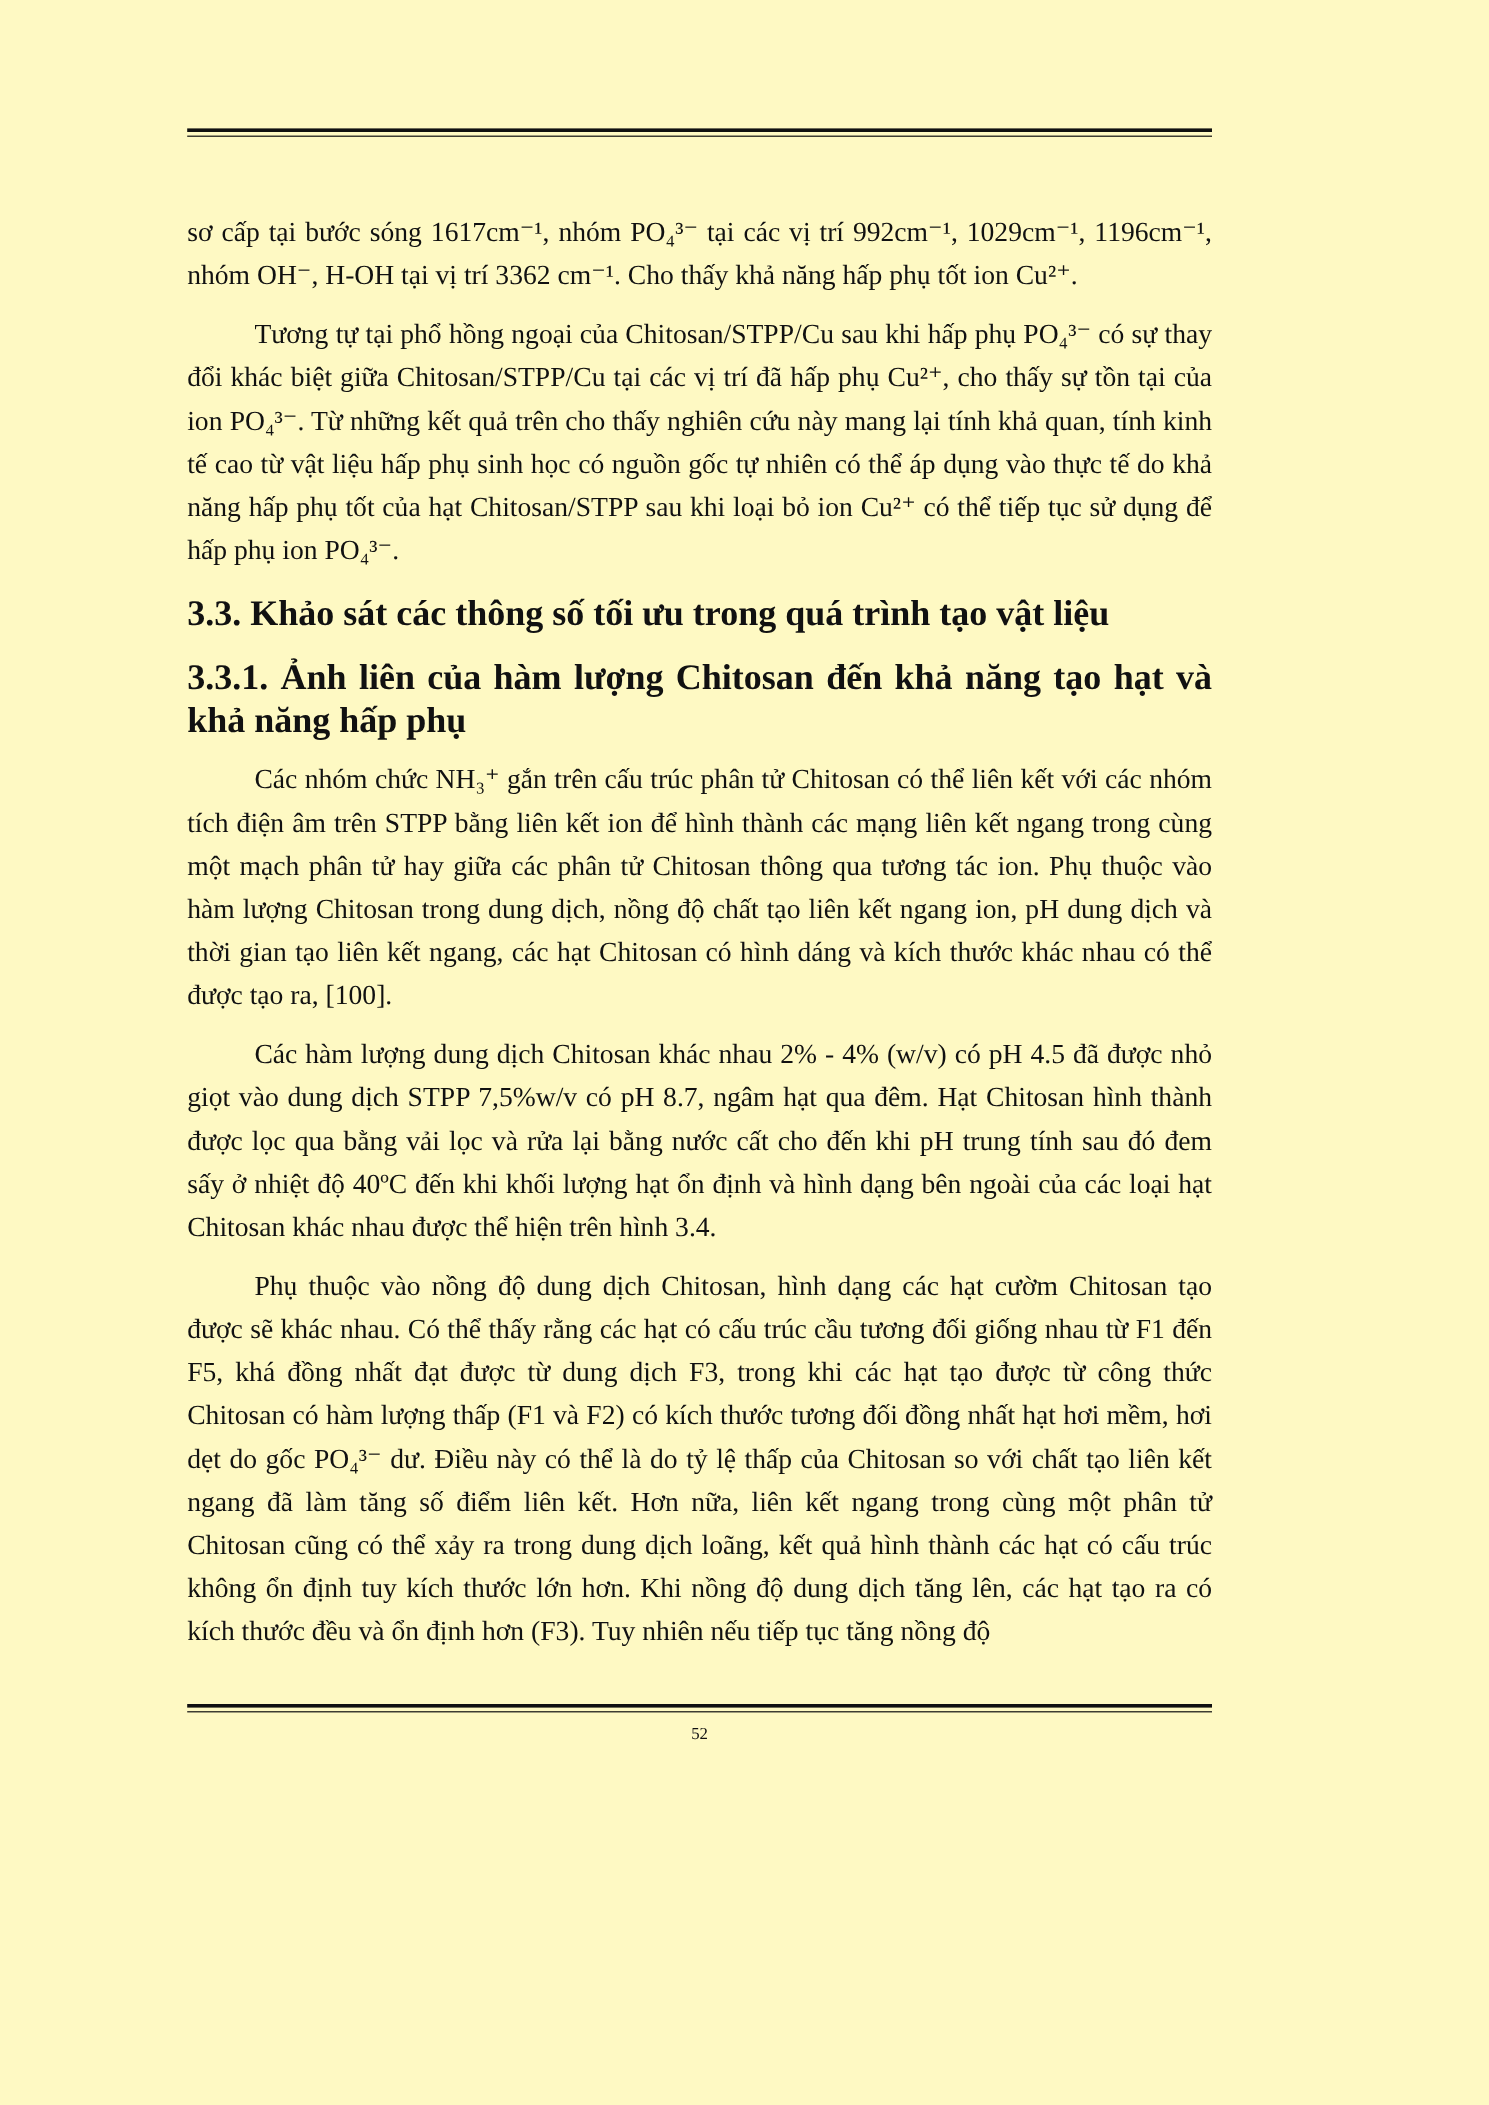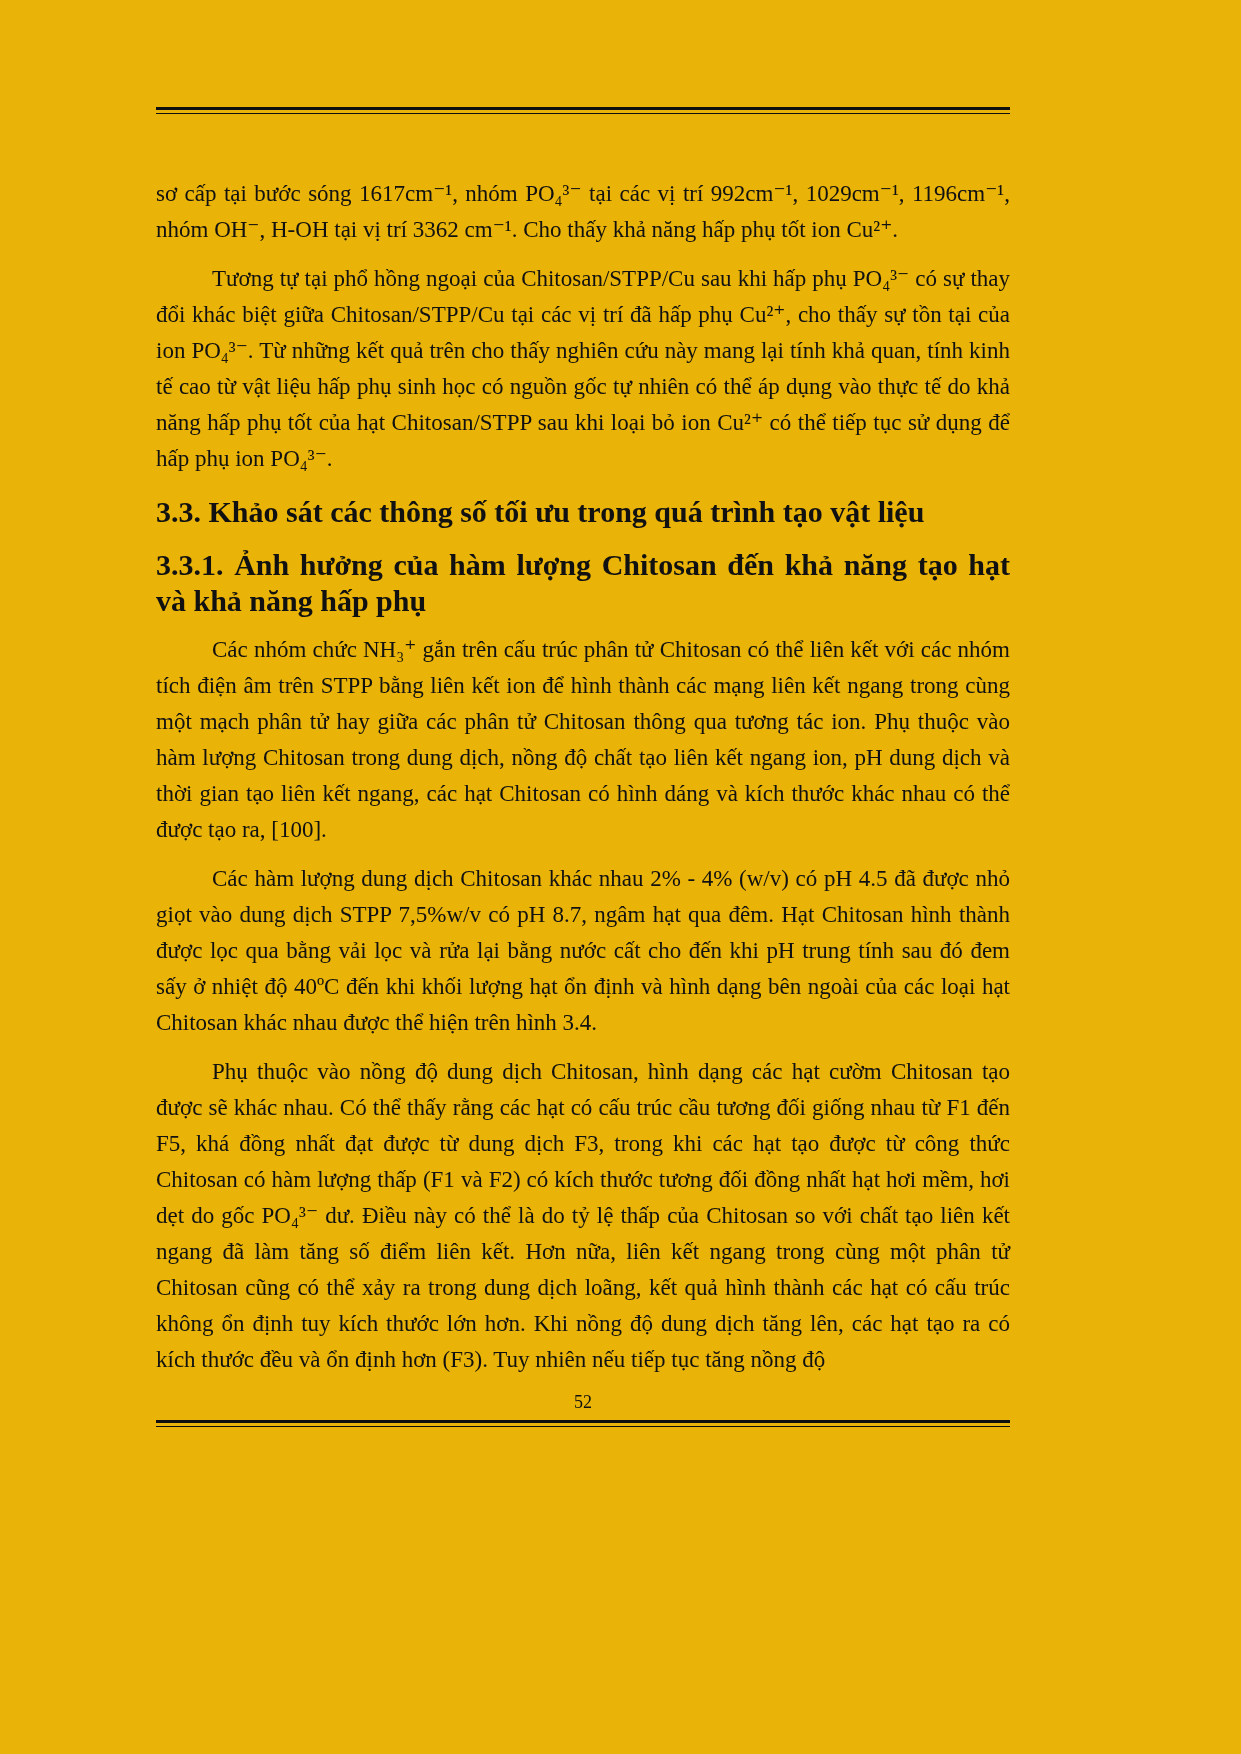--- a/index.html
+++ b/index.html
@@ -4,21 +4,21 @@
 <style>
   html, body {
     margin: 0;
     padding: 0;
     background: #ffffff;
   }
   .page {
     position: relative;
     width: 1241px;
     height: 1754px;
-    background: #eab308;
+    background: #fef9c3;
     font-family: "Liberation Serif", "DejaVu Serif", serif;
     color: #111111;
     overflow: hidden;
   }
   .rule {
     position: absolute;
     left: 156px;
     width: 854px;
     height: 3px;
     border-top: 3px solid #101010;
@@ -44,42 +44,42 @@
   }
   .heading {
     margin: 17px 0 13px 0;
     font-size: 30px;
     font-weight: bold;
     text-indent: 0;
   }
   .page-number {
     position: absolute;
     left: 156px;
-    top: 1392px;
+    top: 1438px;
     width: 854px;
     text-align: center;
-    font-size: 18px;
+    font-size: 14px;
     color: #111111;
   }
 </style>
 </head>
 <body>
 
 <div class="page">
 
   <div class="rule rule-top"></div>
 
   <div class="content">
     <p class="para no-indent">sơ cấp tại bước sóng 1617cm⁻¹, nhóm PO₄³⁻ tại các vị trí 992cm⁻¹, 1029cm⁻¹, 1196cm⁻¹, nhóm OH⁻, H-OH tại vị trí 3362 cm⁻¹. Cho thấy khả năng hấp phụ tốt ion Cu²⁺.</p>
 
     <p class="para">Tương tự tại phổ hồng ngoại của Chitosan/STPP/Cu sau khi hấp phụ PO₄³⁻ có sự thay đổi khác biệt giữa Chitosan/STPP/Cu tại các vị trí đã hấp phụ Cu²⁺, cho thấy sự tồn tại của ion PO₄³⁻. Từ những kết quả trên cho thấy nghiên cứu này mang lại tính khả quan, tính kinh tế cao từ vật liệu hấp phụ sinh học có nguồn gốc tự nhiên có thể áp dụng vào thực tế do khả năng hấp phụ tốt của hạt Chitosan/STPP sau khi loại bỏ ion Cu²⁺ có thể tiếp tục sử dụng để hấp phụ ion PO₄³⁻.</p>
 
     <h2 class="heading">3.3. Khảo sát các thông số tối ưu trong quá trình tạo vật liệu</h2>
 
-    <h3 class="heading">3.3.1. Ảnh hưởng của hàm lượng Chitosan đến khả năng tạo hạt và khả năng hấp phụ</h3>
+    <h3 class="heading">3.3.1. Ảnh liên của hàm lượng Chitosan đến khả năng tạo hạt và khả năng hấp phụ</h3>
 
     <p class="para">Các nhóm chức NH₃⁺ gắn trên cấu trúc phân tử Chitosan có thể liên kết với các nhóm tích điện âm trên STPP bằng liên kết ion để hình thành các mạng liên kết ngang trong cùng một mạch phân tử hay giữa các phân tử Chitosan thông qua tương tác ion. Phụ thuộc vào hàm lượng Chitosan trong dung dịch, nồng độ chất tạo liên kết ngang ion, pH dung dịch và thời gian tạo liên kết ngang, các hạt Chitosan có hình dáng và kích thước khác nhau có thể được tạo ra, [100].</p>
 
     <p class="para">Các hàm lượng dung dịch Chitosan khác nhau 2% - 4% (w/v) có pH 4.5 đã được nhỏ giọt vào dung dịch STPP 7,5%w/v có pH 8.7, ngâm hạt qua đêm. Hạt Chitosan hình thành được lọc qua bằng vải lọc và rửa lại bằng nước cất cho đến khi pH trung tính sau đó đem sấy ở nhiệt độ 40ºC đến khi khối lượng hạt ổn định và hình dạng bên ngoài của các loại hạt Chitosan khác nhau được thể hiện trên hình 3.4.</p>
 
     <p class="para">Phụ thuộc vào nồng độ dung dịch Chitosan, hình dạng các hạt cườm Chitosan tạo được sẽ khác nhau. Có thể thấy rằng các hạt có cấu trúc cầu tương đối giống nhau từ F1 đến F5, khá đồng nhất đạt được từ dung dịch F3, trong khi các hạt tạo được từ công thức Chitosan có hàm lượng thấp (F1 và F2) có kích thước tương đối đồng nhất hạt hơi mềm, hơi dẹt do gốc PO₄³⁻ dư. Điều này có thể là do tỷ lệ thấp của Chitosan so với chất tạo liên kết ngang đã làm tăng số điểm liên kết. Hơn nữa, liên kết ngang trong cùng một phân tử Chitosan cũng có thể xảy ra trong dung dịch loãng, kết quả hình thành các hạt có cấu trúc không ổn định tuy kích thước lớn hơn. Khi nồng độ dung dịch tăng lên, các hạt tạo ra có kích thước đều và ổn định hơn (F3). Tuy nhiên nếu tiếp tục tăng nồng độ</p>
   </div>
 
   <div class="rule rule-bottom"></div>
 

